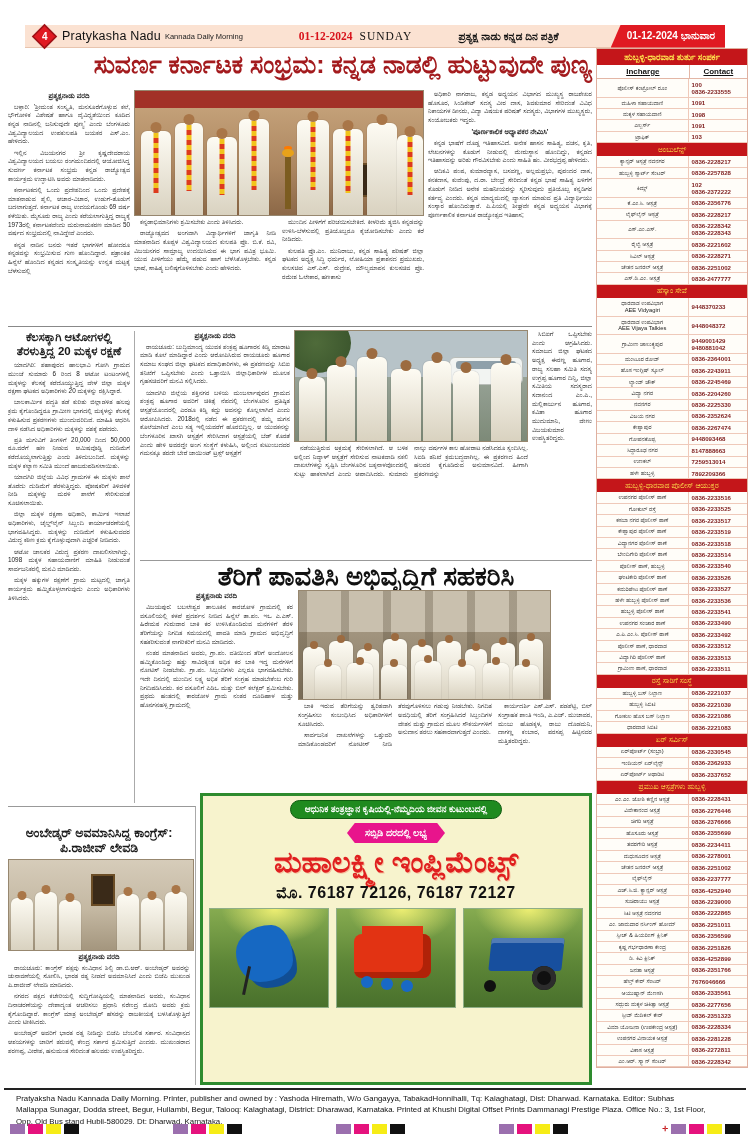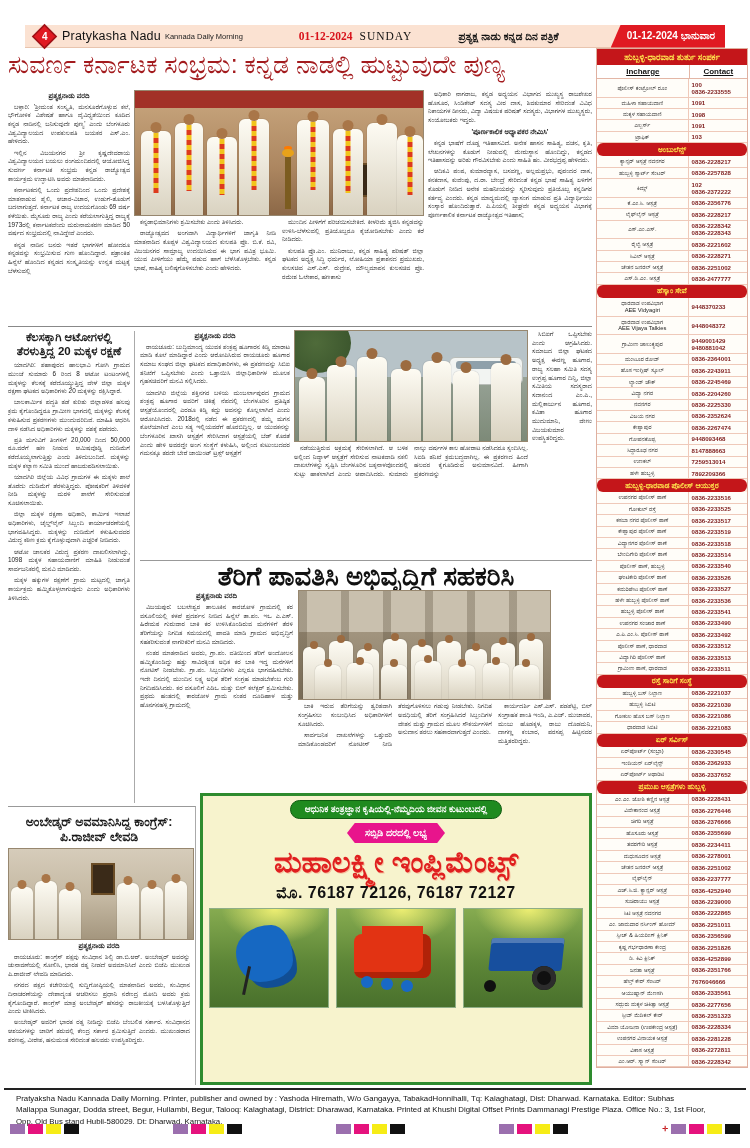--- a/index.html
+++ b/index.html
@@ -19,22 +19,22 @@
   .mast-sub{font-size:7.5px;margin-left:4px;color:#222;}
   .mast-date{font-family:"Liberation Serif",serif;font-weight:bold;color:#d8131b;
              font-size:11.5px;margin-left:56px;}
   .mast-day{font-family:"Liberation Serif",serif;font-size:11.5px;color:#111;margin-left:7px;letter-spacing:1px;text-align:center;}
   .mast-kn{font-weight:bold;font-size:10.5px;margin-left:46px;}
   .datebox{margin-left:auto;height:23px;background:#e01a22;color:#fff;font-weight:bold;
            font-size:10px;display:flex;align-items:center;padding:0 10px 0 16px;
            clip-path:polygon(10px 0,100% 0,100% 100%,0 100%);}
 
   
-  .headline1{left:8px;top:51px;width:584px;text-align:left;color:#a31b1e;
-             font-weight:normal;font-size:25px;line-height:1.1;}
+  .headline1{left:8px;top:51px;width:584px;text-align:right;color:#a31b1e;
+             font-weight:bold;font-size:25px;line-height:1.1;}
 
   
   .para{margin:0 0 2.5px;text-align:justify;text-indent:6px;}
   .byline{text-align:center;font-weight:bold;font-size:7px;margin:1px 0 2px;}
   .bodytxt{font-size:6.4px;line-height:1.36;color:#1a1a1a;}
   .subhead{text-align:center;font-weight:bold;font-size:7px;margin:2px 0;}
 
   
   .art1{left:8px;top:90px;width:584px;height:233px;display:flex;gap:4px;overflow:hidden;}
   .art1-left{width:122px;overflow:hidden;}
@@ -84,21 +84,21 @@
   .art3{left:140px;top:560px;width:452px;height:230px;border-top:1px solid #999;
         padding-top:2px;overflow:hidden;}
   .art3 h2{margin:0;font-size:26px;text-align:center;line-height:1.05;}
   .art3-body{display:flex;gap:5px;height:190px;}
   .art3-left{width:153px;overflow:hidden;}
   .art3-right{flex:1;display:flex;flex-direction:column;}
   .art3-cap{columns:3;column-gap:6px;flex:1;overflow:hidden;margin-top:2px;}
 
   
   .art4{left:8px;top:806px;width:188px;height:279px;border-top:1px solid #999;
-        border-right:1px solid #aaa;padding:8px 5px 0 0;overflow:hidden;}
+        border-right:1px solid #aaa;padding:19px 5px 0 0;overflow:hidden;}
   .art4 h3{margin:0 0 3px;font-size:12.5px;line-height:1.2;text-align:center;}
 
   
   .ad{left:200px;top:793px;width:392px;height:292px;background:#f7f3cd;
       border:3px solid #2e8b2e;display:flex;flex-direction:column;align-items:center;padding:4px 6px;}
   .ad-banner{background:#1f8a1f;border:1px solid #0f5c10;color:#fff;font-weight:bold;
              font-size:9px;border-radius:10px;padding:3px 14px;}
   .ad-ribbon{background:#e8148c;color:#fff;font-weight:bold;font-size:9.5px;margin-top:4px;
              padding:4px 18px;clip-path:polygon(0 50%,8% 0,92% 0,100% 50%,92% 100%,8% 100%);}
   .ad-title{color:#e01f1f;font-weight:bold;font-size:29px;margin-top:3px;text-shadow:1px 1px 0 #f5c2a0;}
@@ -126,22 +126,22 @@
   
   .dir{left:596px;top:48px;width:152px;height:1020px;background:#fdf0e5;
        border:1px solid #dfb0a0;display:flex;flex-direction:column;}
   .dir-title{flex:0 0 16px;background:#c4161a;color:#ffe44d;font-weight:bold;font-size:8.5px;
              display:flex;align-items:center;justify-content:center;}
   .dir-colhead{flex:0 0 14px;display:flex;background:#fff;border-bottom:1px solid #e3b6a6;
                font-weight:bold;font-size:8px;}
   .dir-colhead span{display:flex;align-items:center;justify-content:center;text-decoration:underline;}
   .dir-colhead .c1{flex:1.6;}
   .dir-colhead .c2{flex:1;border-left:1px solid #e3b6a6;}
-  .dir-sec{flex:0 0 13px;background:#c4161a;color:#ffe44d;font-weight:bold;font-size:7.5px;
-           display:flex;align-items:center;justify-content:center;border-radius:6px;}
+  .dir-sec{flex:0 0 13px;background:#c4161a;color:#ffe44d;font-weight:normal;font-size:7.5px;
+           display:flex;align-items:center;justify-content:center;}
   .dir-row{flex:1 1 0;min-height:0;display:flex;background:#fffdf9;border-bottom:1px solid #efc9ba;overflow:hidden;}
   .dir-name{flex:1.6;font-size:5.8px;color:#222;display:flex;align-items:center;justify-content:center;
             text-align:center;white-space:pre-line;line-height:1.15;padding:0 1px;}
   .dir-contact{flex:1;font-size:6.1px;font-weight:bold;color:#7d1c1c;border-left:1px solid #efc9ba;
                display:flex;align-items:center;padding-left:3px;white-space:pre-line;line-height:1.2;}
 
   
   .foot-rule{left:4px;top:1088px;width:742px;height:2px;background:#222;}
   .footer{left:10px;top:1093px;width:730px;text-align:center;font-size:7.8px;line-height:1.45;color:#111;}
   .footer p{margin:0;}

